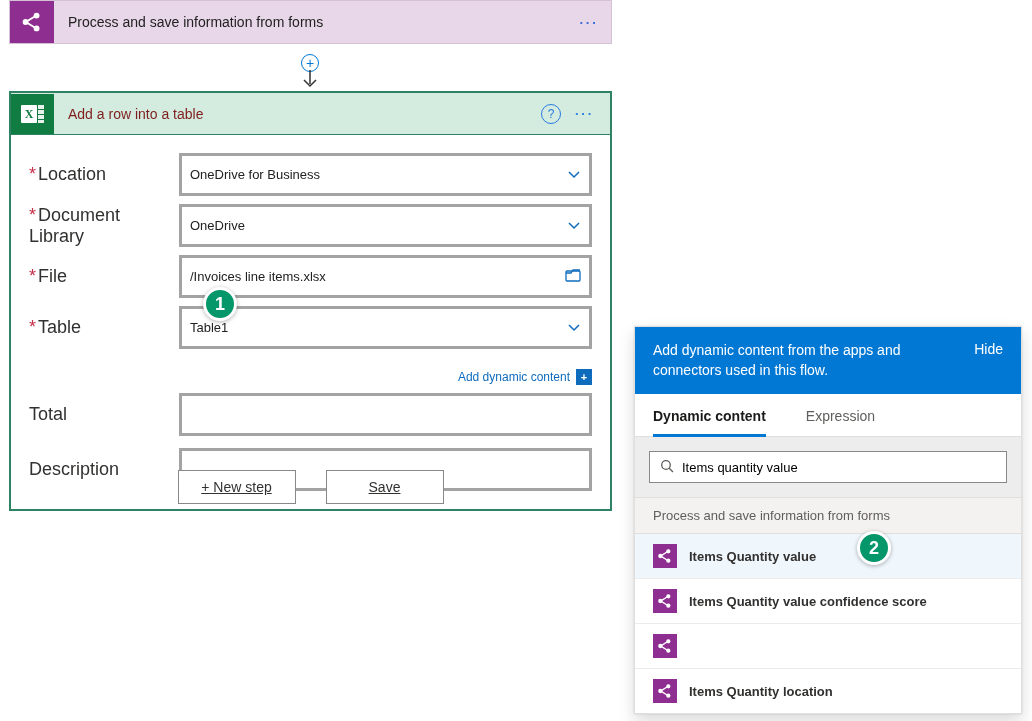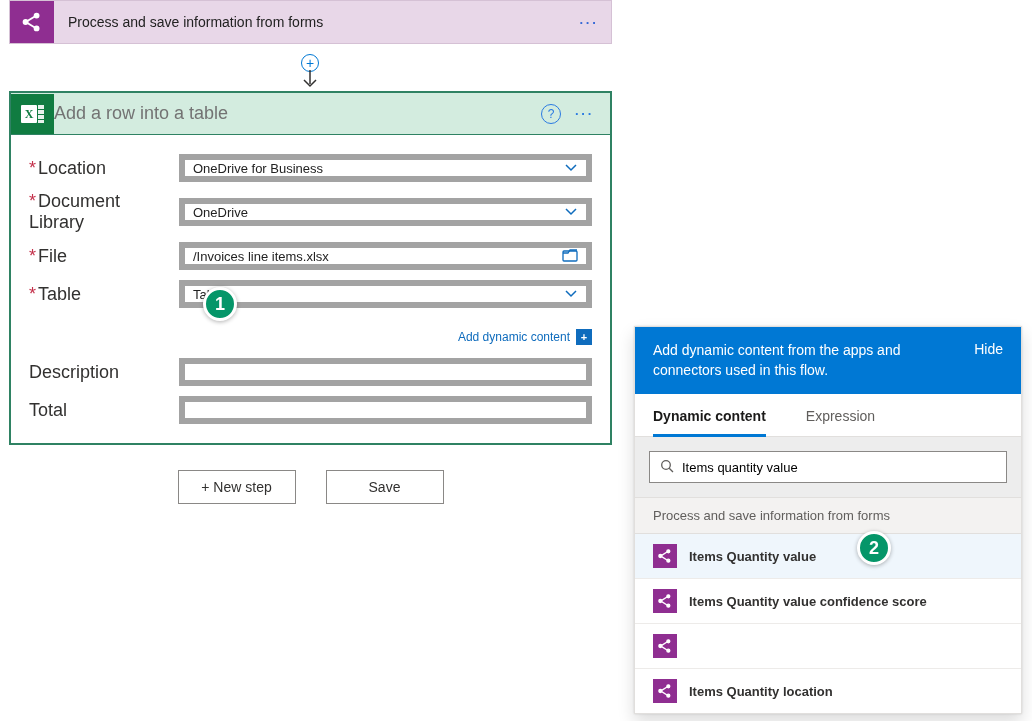--- a/index.html
+++ b/index.html
@@ -63,36 +63,36 @@
     background: #d3ecdf;
     border-bottom: 1px solid #2f8263;
     height: 42px;
   }
   .action-icon {
     width: 43px; height: 40px;
     background: #107c41;
     display: flex; align-items: center; justify-content: center;
     flex-shrink: 0;
   }
-  .action-title { font-size: 18px; flex: 1; color: #737373;}
+  .action-title { padding-left: 14px; font-size: 14px; flex: 1; color: #7f1d1d;}
   .help-circle {
     width: 20px; height: 20px; border-radius: 50%;
     border: 1.5px solid #2a7ae2; color: #2a7ae2;
     display: flex; align-items: center; justify-content: center;
     font-size: 12px; margin-right: 14px; cursor: pointer;
   }
   .action-more { color:#2a7ae2; letter-spacing: 2px; font-weight: bold; margin-right: 16px; cursor: pointer; }
 
   .action-body { padding: 10px 18px 18px 18px; }
   .row { display: flex; align-items: center; margin-top: 8px; min-height: 30px; }
   .label { width: 150px; font-size: 18px; color: #323130; }
   .label .req { color: #c4314b; margin-right: 2px; }
   .field {
-    flex: 1; height: 28px;
-    border: 6px solid #a3a3a3;
+    flex: 1; height: 43px;
+    border: 3px solid #a3a3a3;
     background: #fff;
     display: flex; align-items: center;
     padding: 0 8px;
     position: relative;
   }
   .field.active { border: 2px solid #0f6cbd; height: 32px; }
   .field-text { flex: 1; font-size: 13px; color: #222; }
   .chevron { color: #0f6cbd; font-size: 14px; }
   .folder-ic { color: #0f6cbd; }
   .field input { border: none; outline: none; width: 100%; height: 100%; font-size: 13px; }
@@ -105,21 +105,21 @@
   .add-dyn-row .badge {
     width: 16px; height: 16px; background: #0f6cbd; color: #fff;
     display: inline-flex; align-items: center; justify-content: center;
     font-size: 11px; margin-left: 6px; font-weight: bold;
   }
 
   
   .footer-btns {
     position: absolute;
     left: 9px; top: 470px; width: 603px;
-    display: flex; justify-content: center; gap: 30px;
+    display: flex; justify-content: center; gap: 30px; text-decoration: underline;
   }
   .btn {
     min-width: 118px; height: 34px;
     border: 1px solid #8a8886;
     background: #fff;
     display: flex; align-items: center; justify-content: center;
     font-size: 14px; color: #323130; cursor: pointer;
   }
 
   
@@ -289,29 +289,29 @@
             </svg>
         </span>
       </div>
     </div>
 
     <div class="add-dyn-row">
       <span>Add dynamic content</span>
       <span class="badge">+</span>
     </div>
 
+    <div class="row">
+      <div class="label"><span>Total</span></div>
+      <div class="field">
+        <input type="text" value="" style="">
+      </div>
+    </div>
+
     <div class="row" style="margin-top:12px;">
       <div class="label"><span>Description</span></div>
-      <div class="field">
-        <input type="text" value="" style="">
-      </div>
-    </div>
-
-    <div class="row">
-      <div class="label"><span>Total</span></div>
       <div class="field">
         <input type="text" value="" style="">
       </div>
     </div>
 
   </div>
 </div>
 
 <div class="footer-btns">
   <div class="btn">

